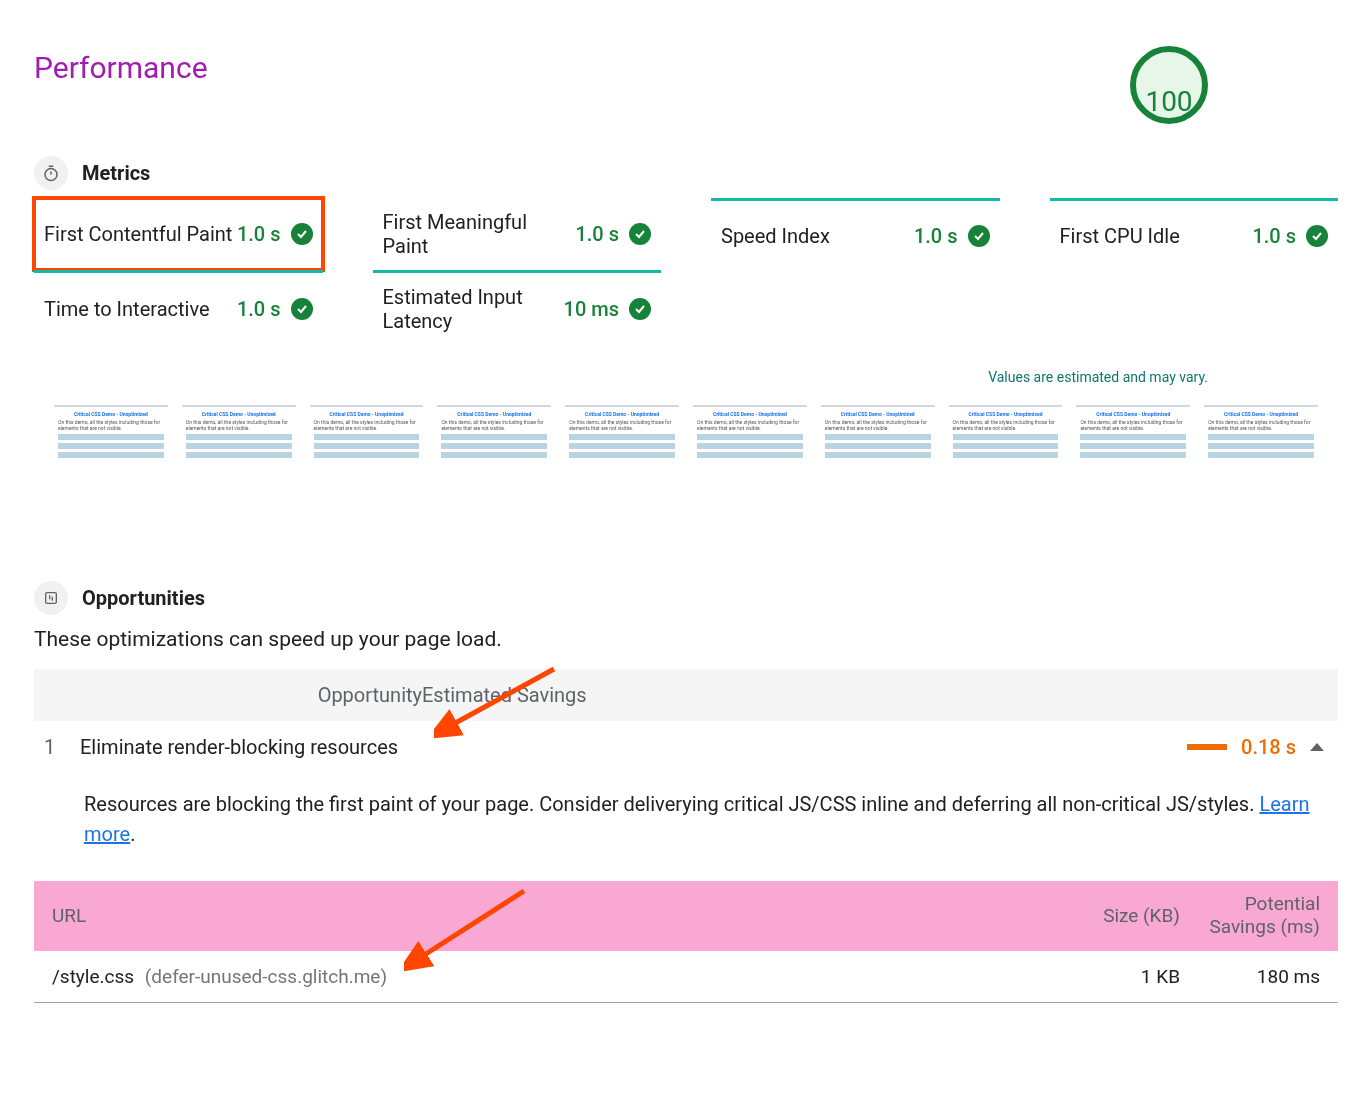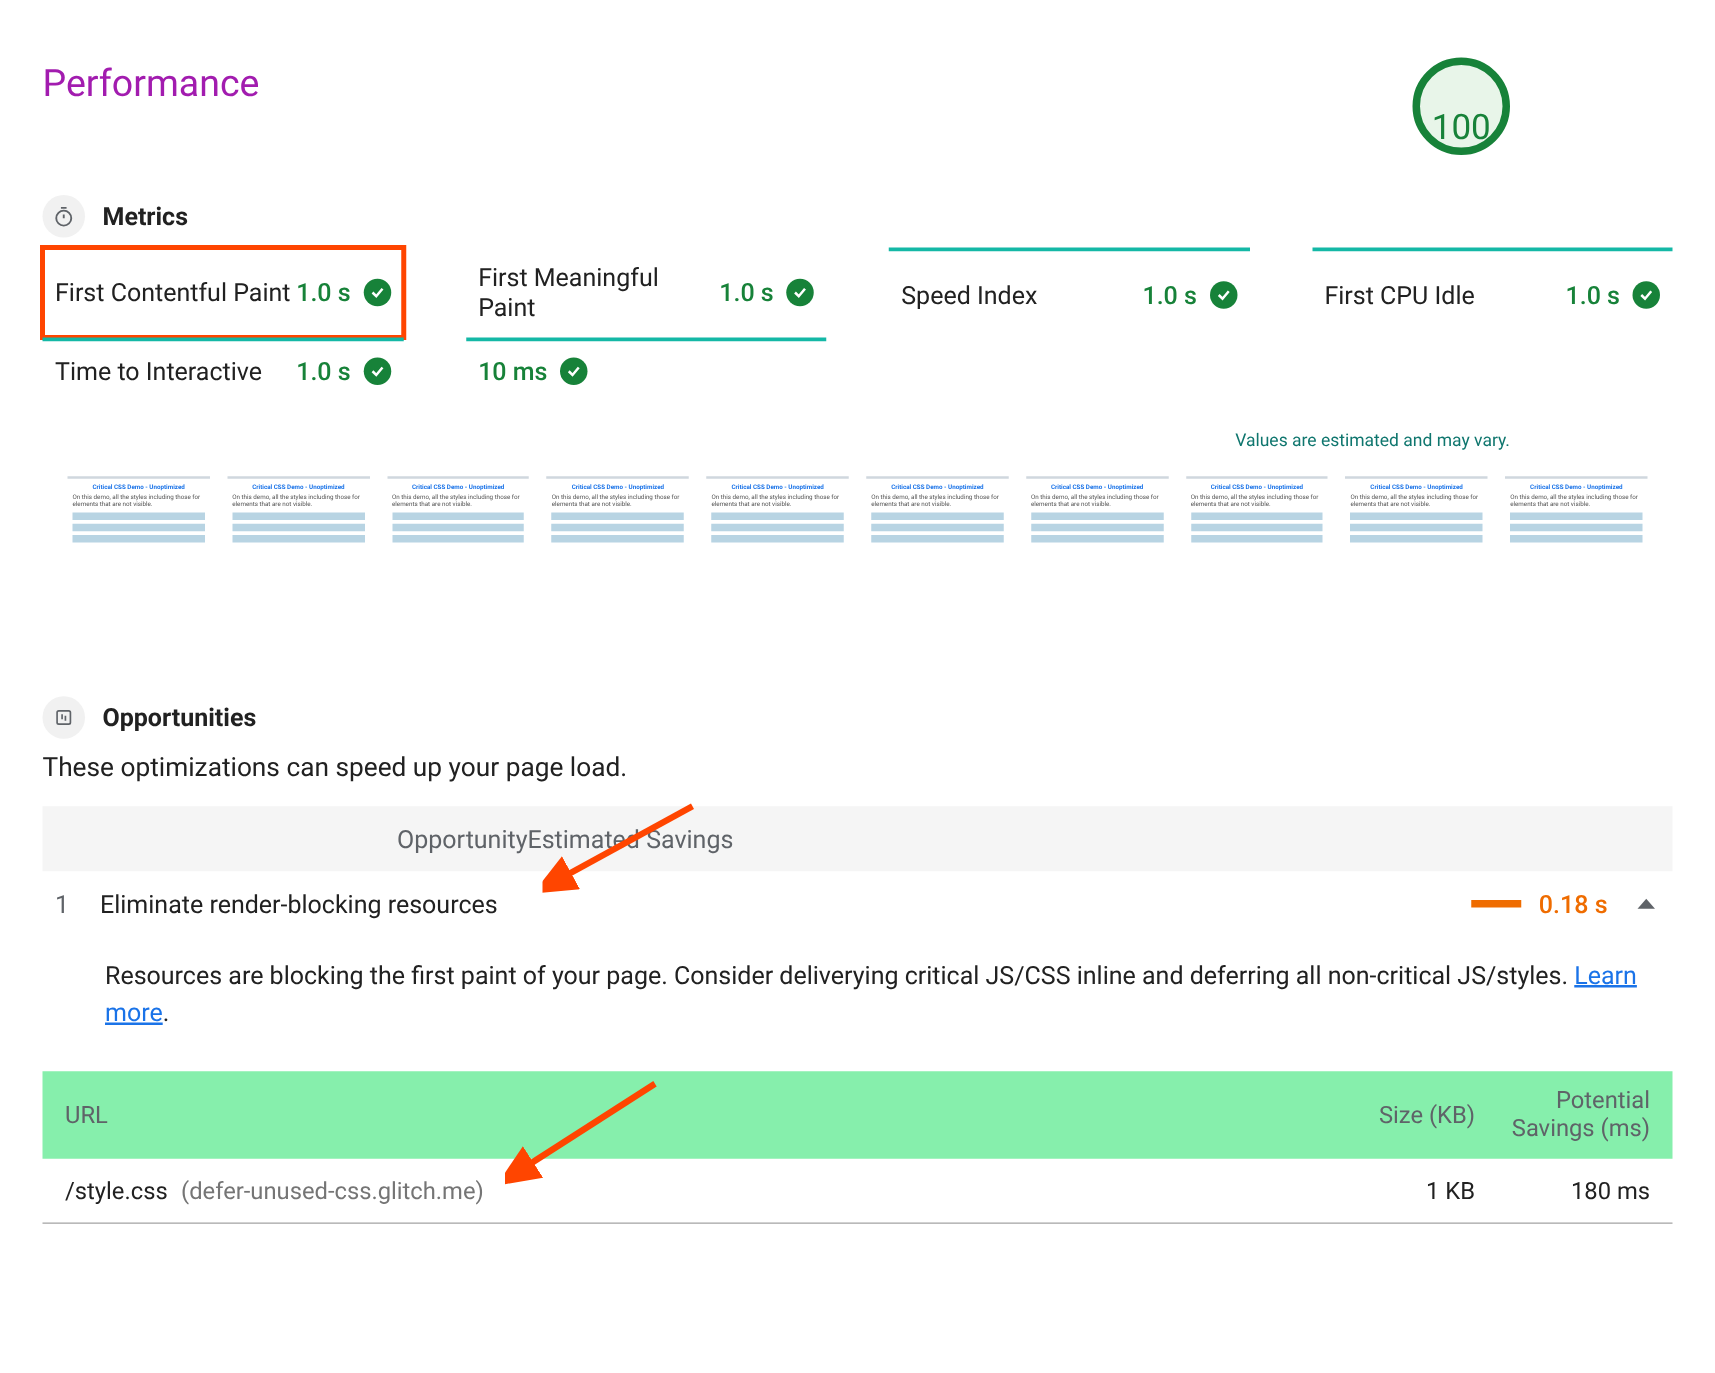--- a/index.html
+++ b/index.html
@@ -113,36 +113,36 @@
     display: flex; align-items: center;
     padding: 14px 14px 14px 10px;
     font-size: 20px;
     position: relative;
   }
   .opp-num { width: 36px; color: #5f6368; }
   .opp-name { flex: 1; color: #212121; }
   .opp-bar {
     width: 40px; height: 6px; background: #ef6c00; margin-right: 14px;
   }
-  .opp-val { color: #ef6c00; font-weight: 500; margin-right: 24px; }
+  .opp-val { color: #ef6c00; font-weight: 500; margin-right: 14px; }
   .caret-up {
     width: 0; height: 0;
     border-left: 7px solid transparent;
     border-right: 7px solid transparent;
     border-bottom: 8px solid #5f6368;
   }
   .opp-detail {
     font-size: 20px; color: #212121;
     padding: 16px 0 16px 50px;
     line-height: 1.5;
   }
   .opp-detail a { color: #1a73e8; }
   .res-header {
     display: flex;
-    background: #86efac;
+    background: #f9a8d4;
     padding: 12px 18px;
     color: #5f6368;
     font-size: 19px;
     margin-top: 16px;
     align-items: center;
   }
   .res-url-h { flex: 1; }
   .res-size-h { width: 140px; text-align: right; }
   .res-save-h { width: 140px; text-align: right; line-height: 1.2; }
   .res-row {
@@ -223,20 +223,21 @@
     <div class="metric-row">
       <span class="metric-label">Time to Interactive</span>
       <span class="metric-value">1.0 s</span>
       <span class="check-icon">
         <svg width="12" height="12" viewBox="0 0 24 24" fill="none" stroke="white" stroke-width="4">
           <polyline points="4,12 10,18 20,6"></polyline>
         </svg>
       </span>
     </div>
     <div class="metric-row">
+      <span class="metric-label">Estimated Input Latency</span>
       <span class="metric-value">10 ms</span>
       <span class="check-icon">
         <svg width="12" height="12" viewBox="0 0 24 24" fill="none" stroke="white" stroke-width="4">
           <polyline points="4,12 10,18 20,6"></polyline>
         </svg>
       </span>
     </div>
   </div>
 
 <div class="disclaimer">Values are estimated and may vary.</div>

